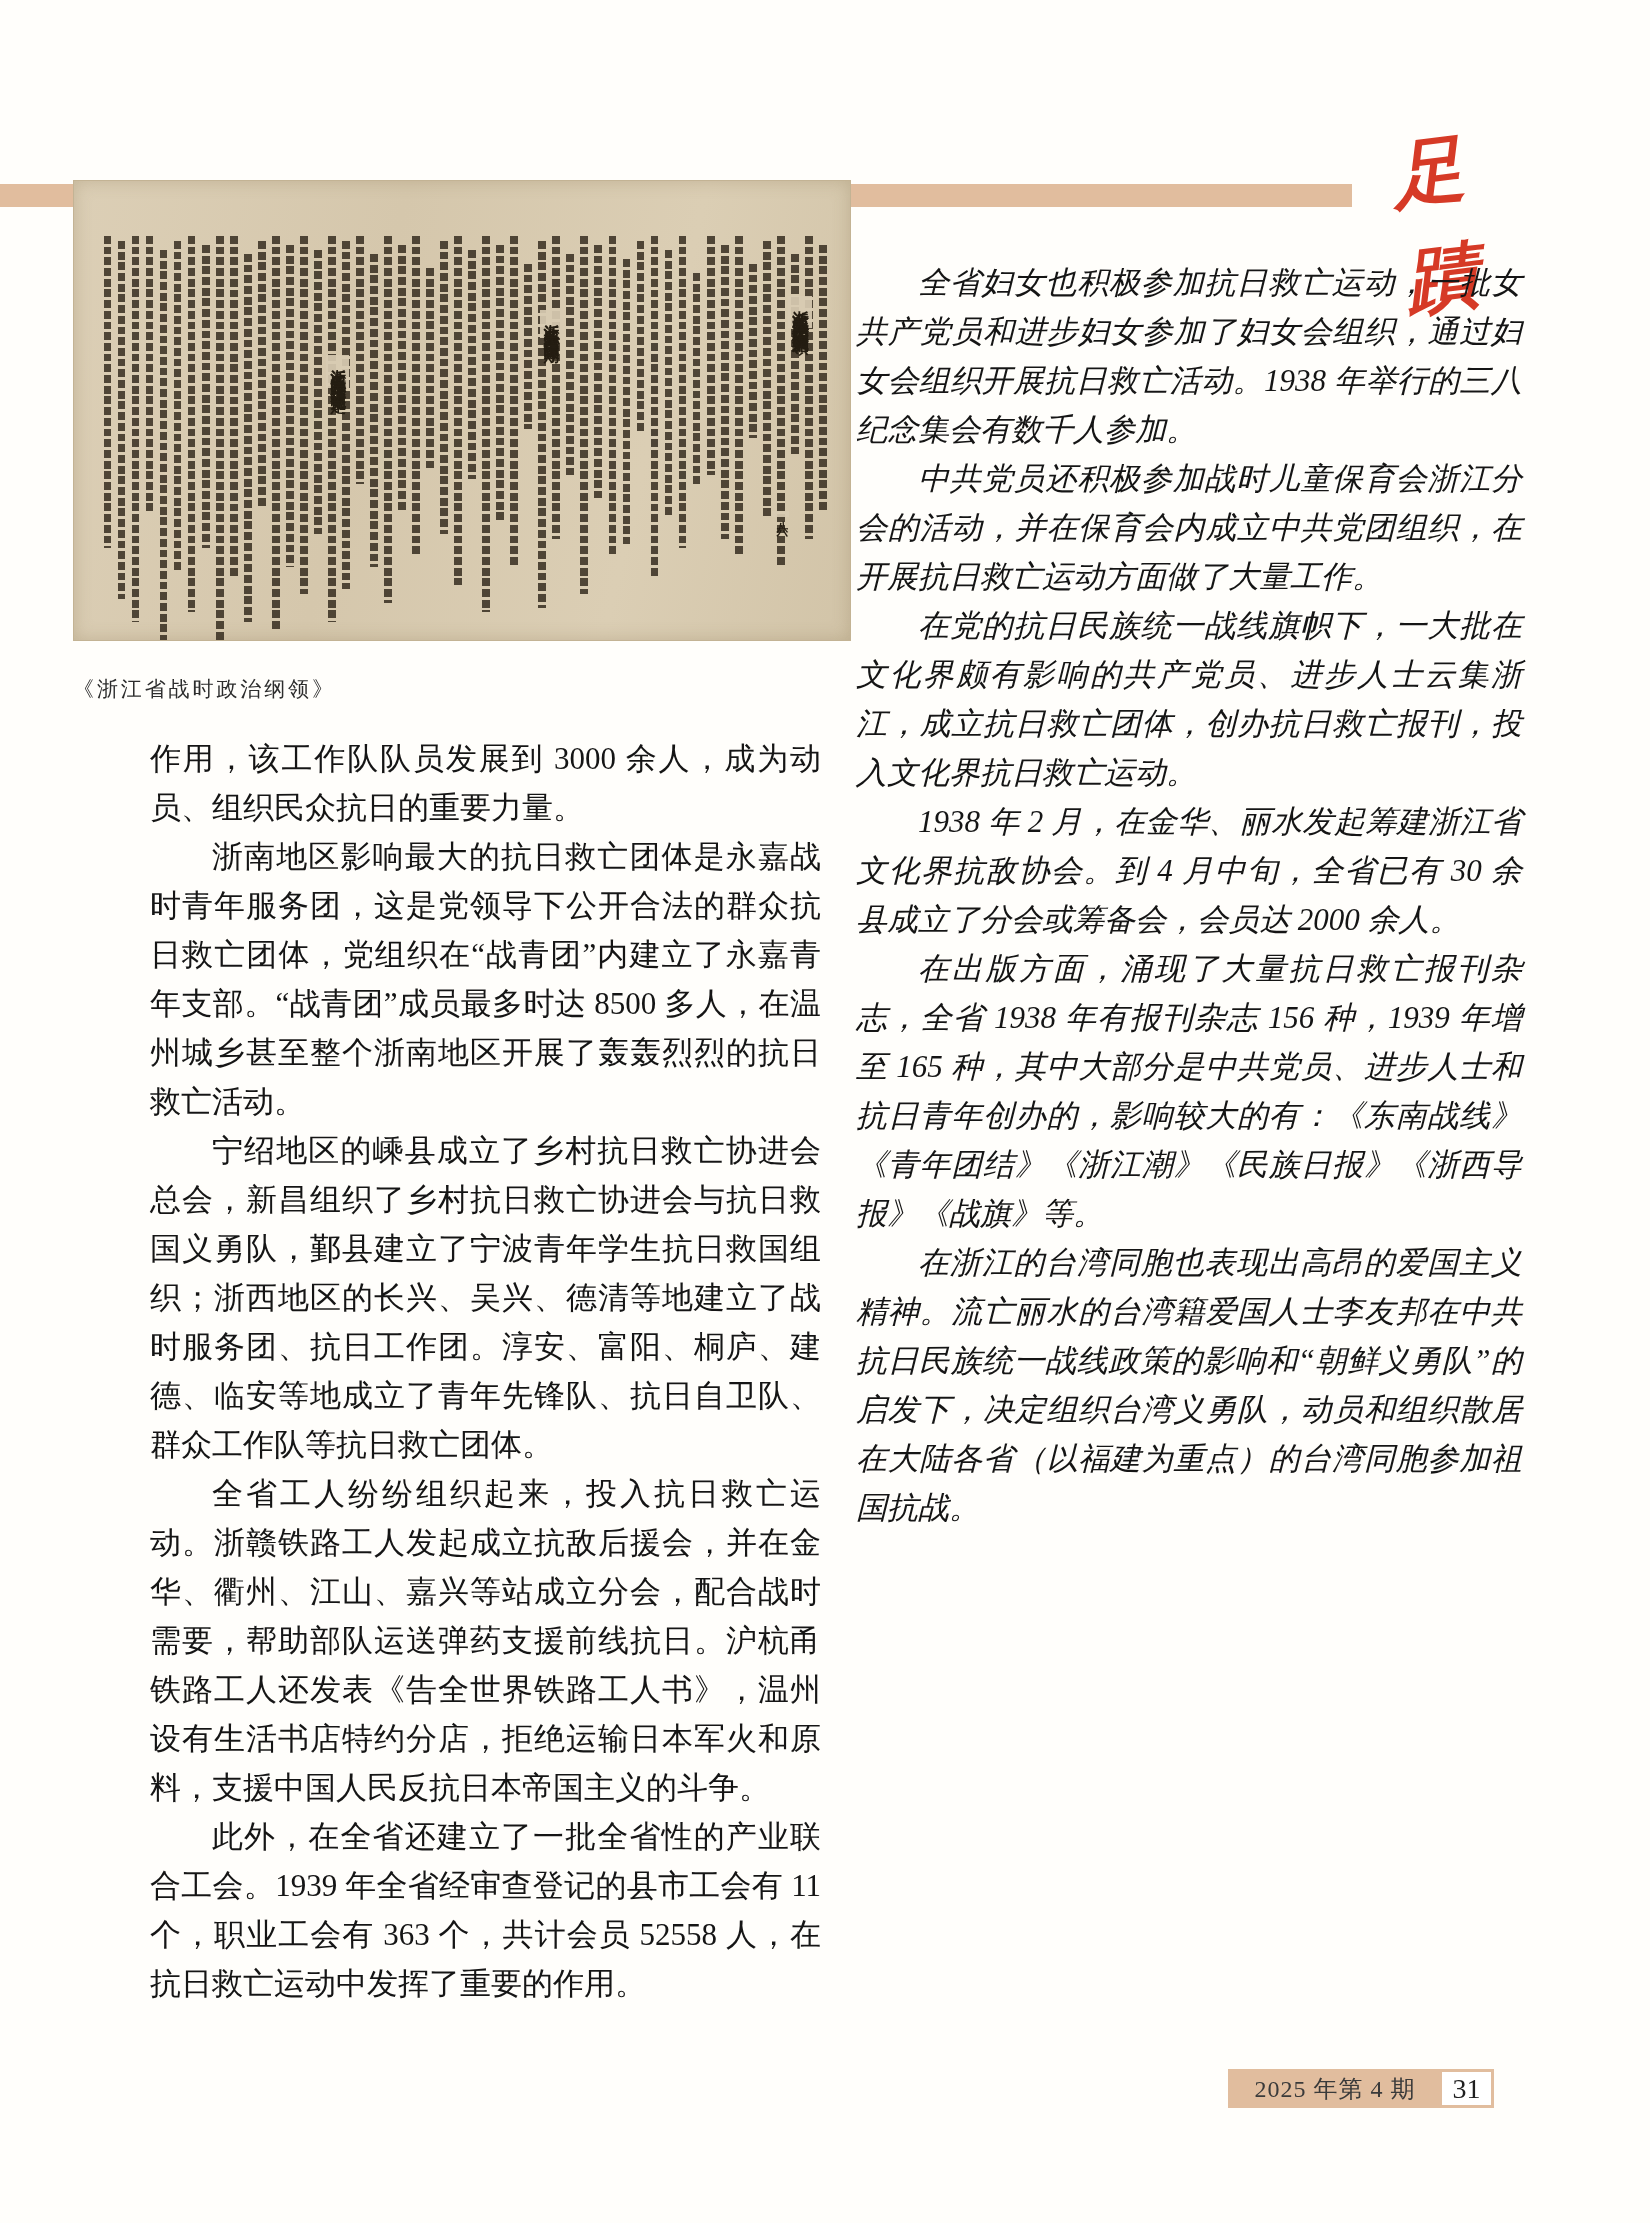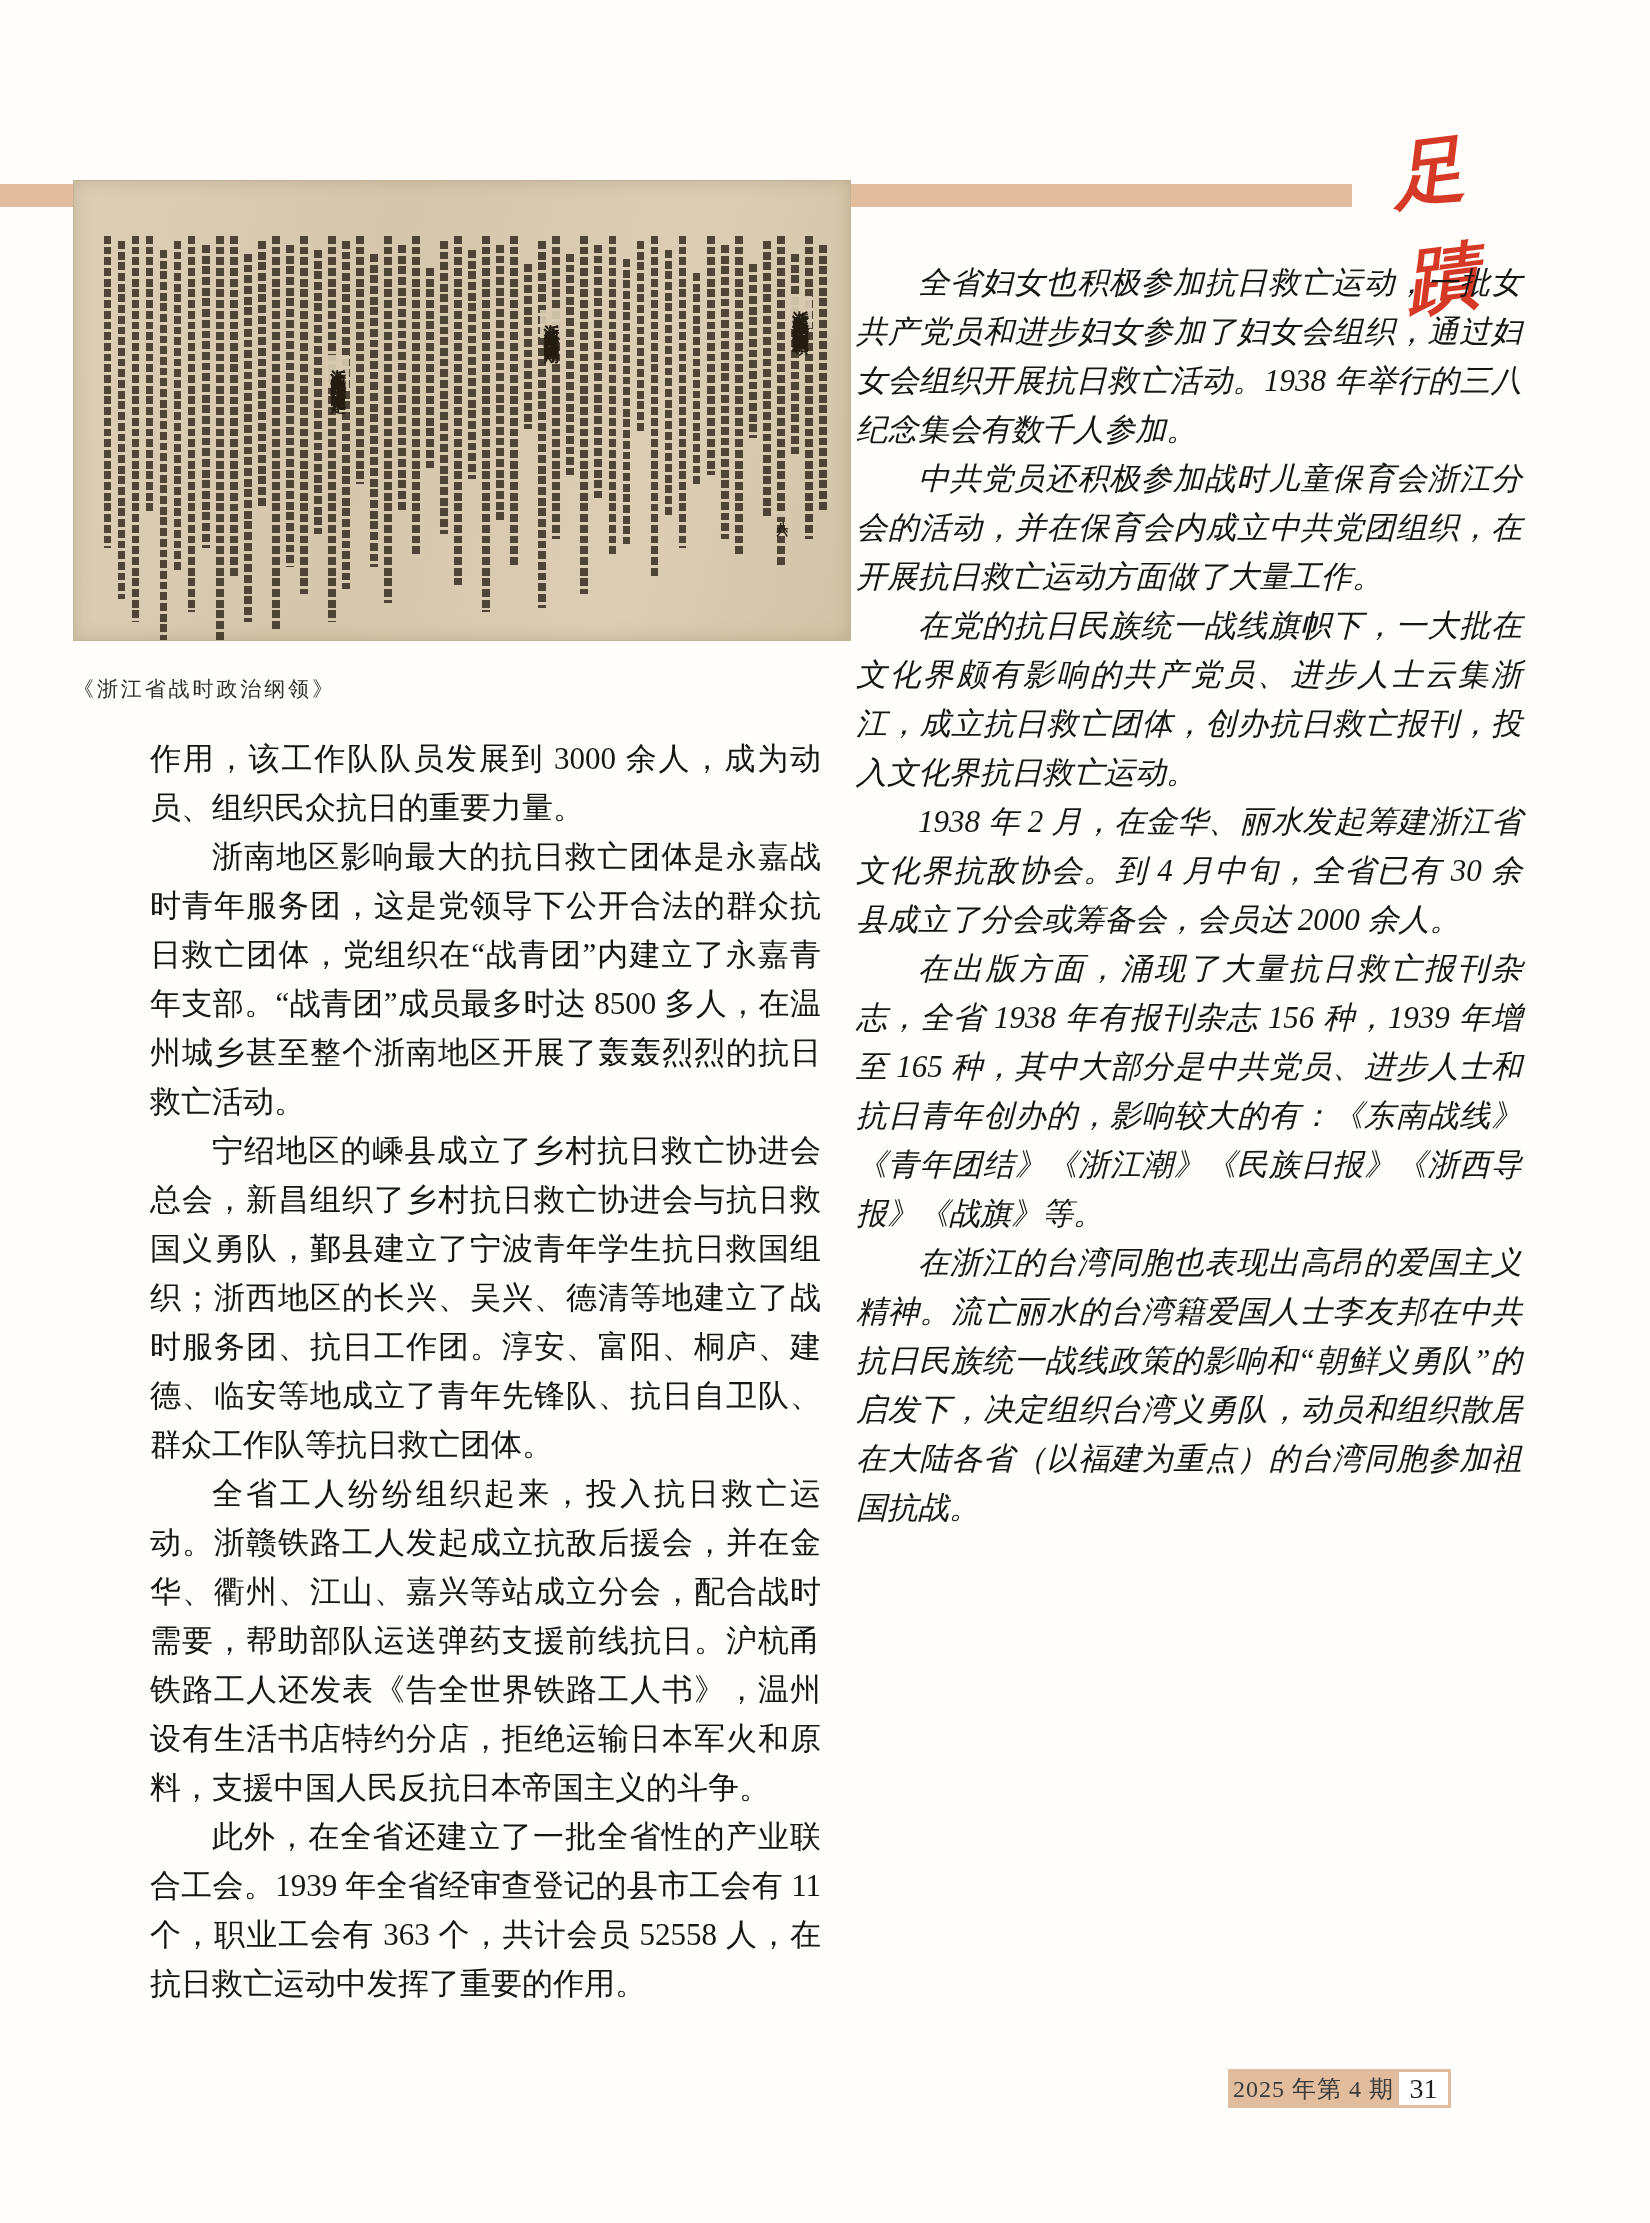--- a/index.html
+++ b/index.html
@@ -58,21 +58,21 @@
   .col p{margin:0;text-indent:2em;text-align-last:left;}
   .col p.no-indent{text-indent:0;}
   .col-left{left:126px;top:734px;width:671px;margin-left:24px;}
   .col-right{left:856px;top:258px;width:666px;font-style:italic;}
   
   .footer{
     position:absolute;left:1228px;top:2069px;height:39px;
     display:flex;align-items:stretch;
   }
   .issue{
-    width:171px;background:#e1bd9e;
+    width:214px;background:#e1bd9e;
     display:flex;align-items:center;justify-content:center;
     font-size:24px;color:#3a3a3a;letter-spacing:1px;
   }
   .pagenum{
     width:49px;background:#ffffff;border:3.9px solid #e1bd9e;border-left:none;
     display:flex;align-items:center;justify-content:center;
     font-size:28px;color:#1f1f1f;
   }
 </style>
 </head>

